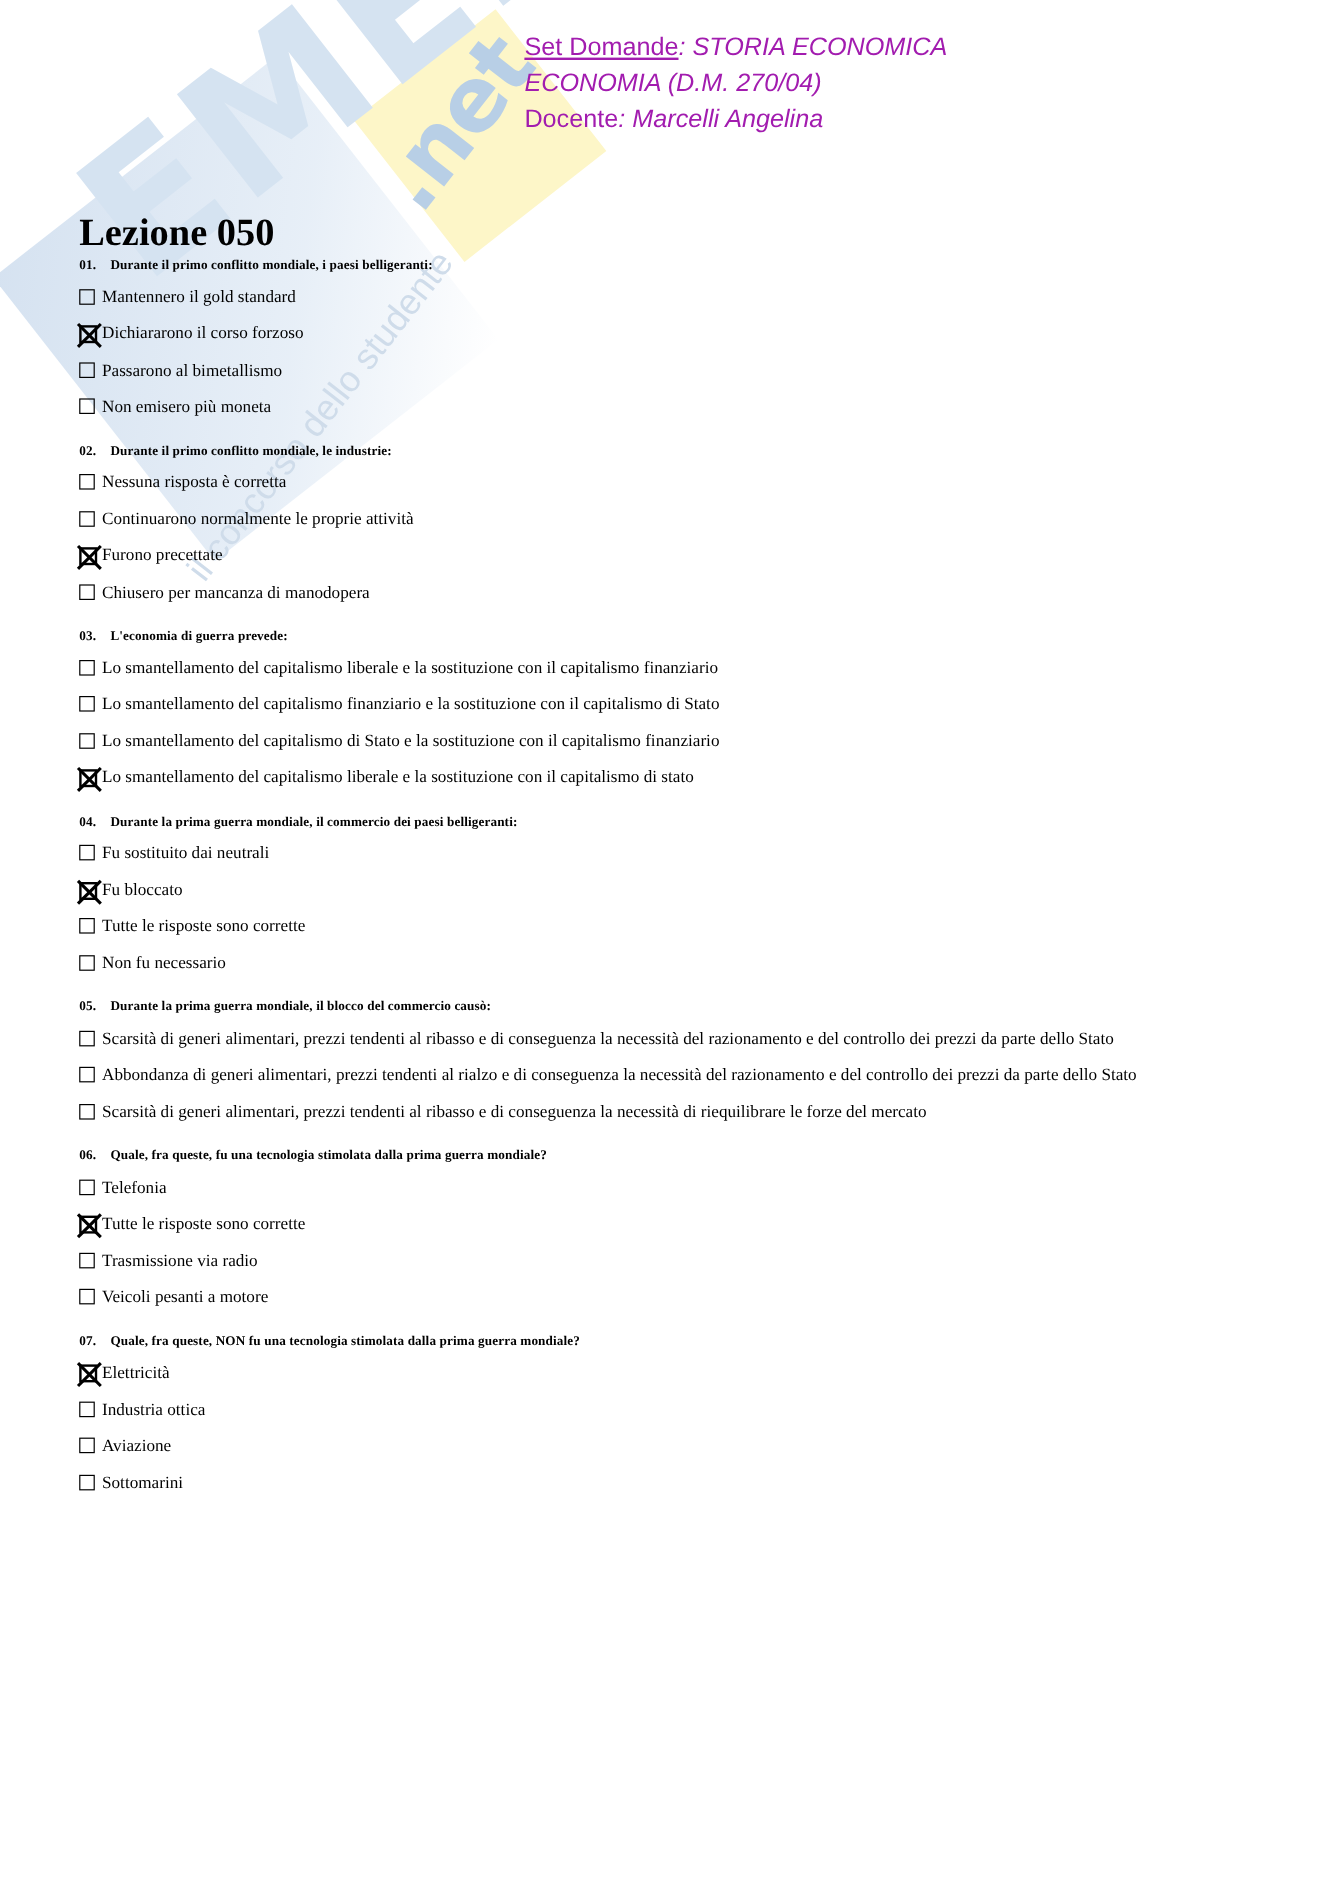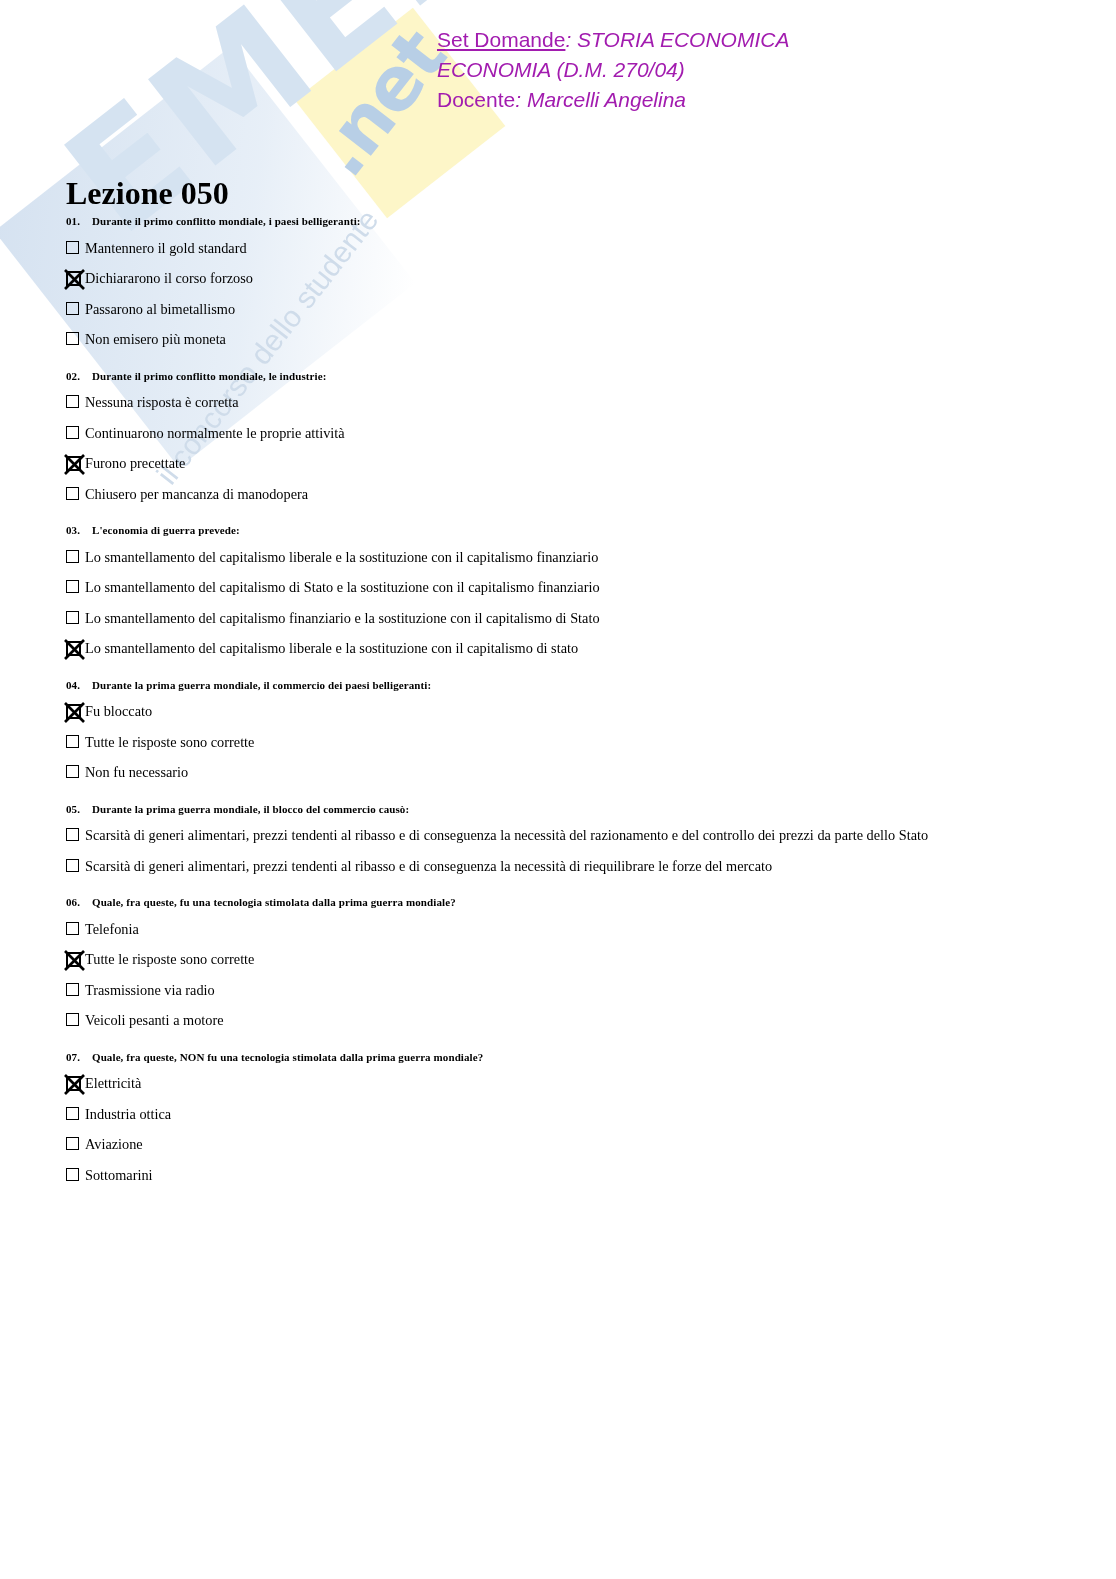--- a/index.html
+++ b/index.html
@@ -255,42 +255,48 @@
           <div class="answer-row">
             <span class="cb">
               <span class="box"></span>
             </span>
             <span class="answer-text">Lo smantellamento del capitalismo liberale e la sostituzione con il capitalismo finanziario</span>
           </div>
           <div class="answer-row">
             <span class="cb">
               <span class="box"></span>
             </span>
+            <span class="answer-text">Lo smantellamento del capitalismo finanziario e la sostituzione con il capitalismo di Stato</span>
+          </div>
+          <div class="answer-row">
+            <span class="cb">
+              <span class="box"></span>
+            </span>
             <span class="answer-text">Lo smantellamento del capitalismo di Stato e la sostituzione con il capitalismo finanziario</span>
           </div>
           <div class="answer-row">
-            <span class="cb">
-              <span class="box"></span>
-            </span>
-            <span class="answer-text">Lo smantellamento del capitalismo finanziario e la sostituzione con il capitalismo di Stato</span>
-          </div>
-          <div class="answer-row">
             <span class="cb checked">
               <span class="box"></span>
               <svg viewBox="0 0 25 25">
                 <line x1="3" y1="3" x2="22" y2="22" stroke="#000" stroke-width="2.6"></line>
                 <line x1="22" y1="3" x2="3" y2="22" stroke="#000" stroke-width="2.6"></line>
               </svg>
             </span>
             <span class="answer-text">Lo smantellamento del capitalismo liberale e la sostituzione con il capitalismo di stato</span>
           </div>
         </div>
         <div class="question-block">
           <div class="q-title"><span class="q-num">04.</span><span>Durante la prima guerra mondiale, il commercio dei paesi belligeranti:</span></div>
           <div class="answer-row">
+            <span class="cb">
+              <span class="box"></span>
+            </span>
+            <span class="answer-text">Fu sostituito dai neutrali</span>
+          </div>
+          <div class="answer-row">
             <span class="cb checked">
               <span class="box"></span>
               <svg viewBox="0 0 25 25">
                 <line x1="3" y1="3" x2="22" y2="22" stroke="#000" stroke-width="2.6"></line>
                 <line x1="22" y1="3" x2="3" y2="22" stroke="#000" stroke-width="2.6"></line>
               </svg>
             </span>
             <span class="answer-text">Fu bloccato</span>
           </div>
           <div class="answer-row">
@@ -306,20 +312,26 @@
             <span class="answer-text">Non fu necessario</span>
           </div>
         </div>
         <div class="question-block">
           <div class="q-title"><span class="q-num">05.</span><span>Durante la prima guerra mondiale, il blocco del commercio causò:</span></div>
           <div class="answer-row">
             <span class="cb">
               <span class="box"></span>
             </span>
             <span class="answer-text">Scarsità di generi alimentari, prezzi tendenti al ribasso e di conseguenza la necessità del razionamento e del controllo dei prezzi da parte dello Stato</span>
+          </div>
+          <div class="answer-row">
+            <span class="cb">
+              <span class="box"></span>
+            </span>
+            <span class="answer-text">Abbondanza di generi alimentari, prezzi tendenti al rialzo e di conseguenza la necessità del razionamento e del controllo dei prezzi da parte dello Stato</span>
           </div>
           <div class="answer-row">
             <span class="cb">
               <span class="box"></span>
             </span>
             <span class="answer-text">Scarsità di generi alimentari, prezzi tendenti al ribasso e di conseguenza la necessità di riequilibrare le forze del mercato</span>
           </div>
         </div>
         <div class="question-block">
           <div class="q-title"><span class="q-num">06.</span><span>Quale, fra queste, fu una tecnologia stimolata dalla prima guerra mondiale?</span></div>

